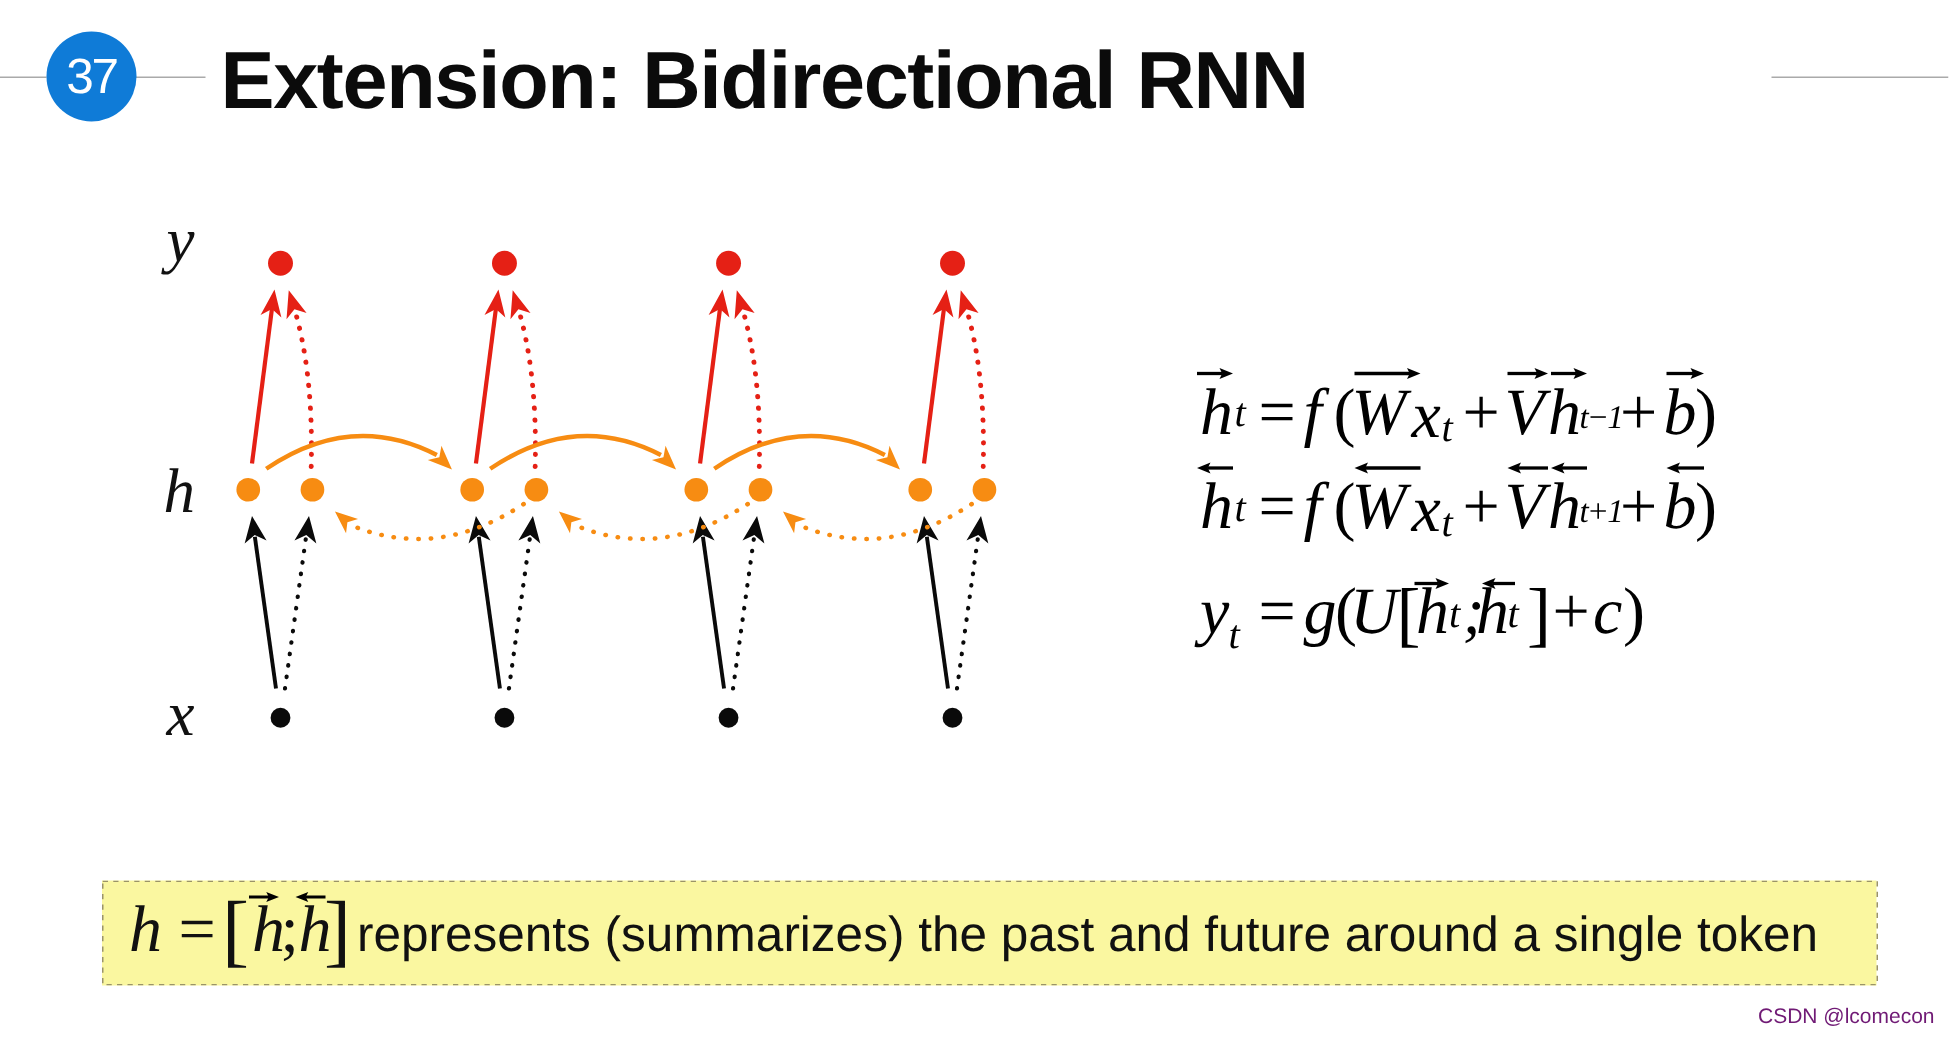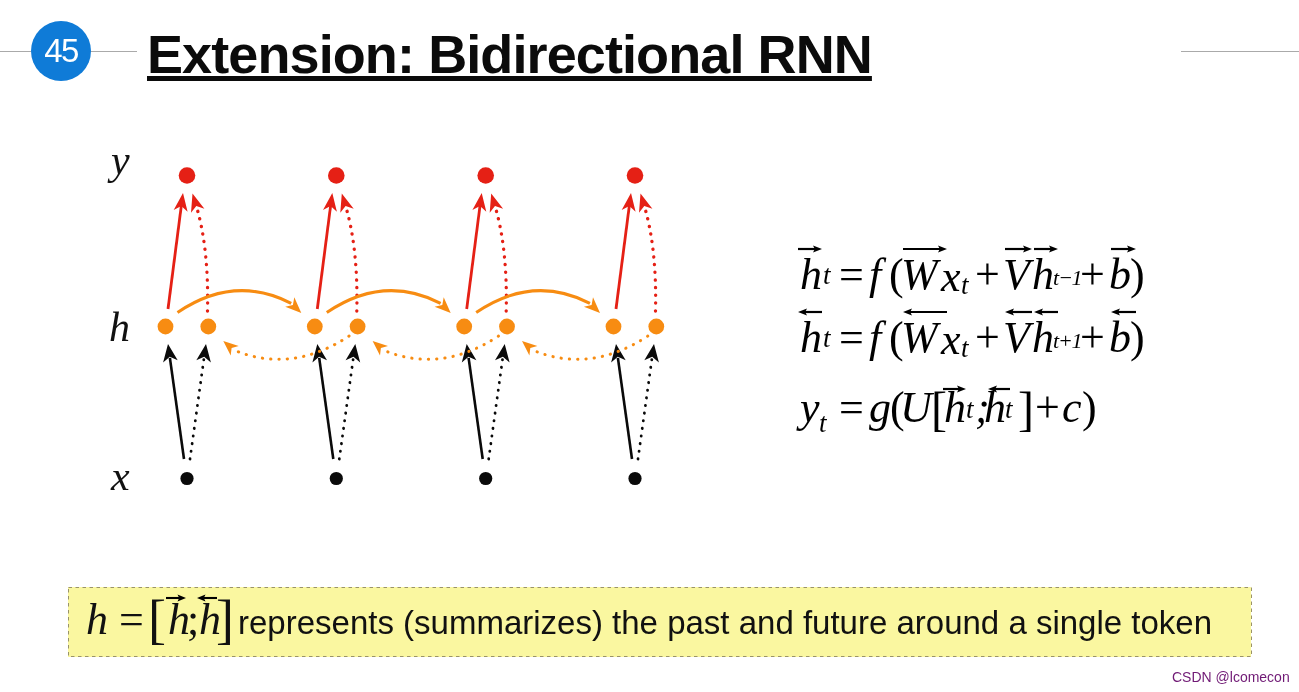--- a/index.html
+++ b/index.html
@@ -2,22 +2,22 @@
 <html><head><meta charset="utf-8">
 <style>
   html,body{margin:0;padding:0;}
   body{width:1299px;height:692px;background:#fff;overflow:hidden;position:relative;
        font-family:"Liberation Sans",sans-serif;}
 </style></head>
 <body>
 <div style="position:absolute;left:0;top:51px;width:31px;height:1px;background:#aaa"></div>
 <div style="position:absolute;left:90px;top:51px;width:47px;height:1px;background:#aaa"></div>
 <div style="position:absolute;left:1181px;top:51px;width:118px;height:1px;background:#aaa"></div>
-<div style="position:absolute;left:31px;top:21px;width:60px;height:60px;border-radius:50%;background:#0f7bd7;color:#fff;font-size:33px;letter-spacing:-1.5px;display:flex;align-items:center;justify-content:center;">45</div>
-<div style="position:absolute;left:147px;top:23px;font-size:54px;font-weight:bold;color:#0b0b0b;letter-spacing:-0.9px;white-space:nowrap;text-decoration:underline;">Extension: Bidirectional RNN</div>
+<div style="position:absolute;left:31px;top:21px;width:60px;height:60px;border-radius:50%;background:#0f7bd7;color:#fff;font-size:33px;letter-spacing:-1.5px;display:flex;align-items:center;justify-content:center;">37</div>
+<div style="position:absolute;left:147px;top:23px;font-size:54px;font-weight:bold;color:#0b0b0b;letter-spacing:-0.9px;white-space:nowrap;">Extension: Bidirectional RNN</div>
 <svg style="position:absolute;left:80px;top:130px" width="640" height="390" viewBox="80 130 640 390">
     <text x="111" y="174" font-family="Liberation Serif" font-style="italic" font-size="42" fill="#111">y</text>
     <text x="109" y="341" font-family="Liberation Serif" font-style="italic" font-size="42" fill="#111">h</text>
     <text x="111" y="490" font-family="Liberation Serif" font-style="italic" font-size="42" fill="#111">x</text>
     <circle cx="187.0" cy="175.5" r="8.3" fill="#e52015"></circle>
     <circle cx="165.5" cy="326.5" r="7.9" fill="#f78c12"></circle>
     <circle cx="208.3" cy="326.5" r="7.9" fill="#f78c12"></circle>
     <circle cx="187.0" cy="478.5" r="6.6" fill="#0a0a0a"></circle>
     <line x1="184.0" y1="459.0" x2="169.9" y2="357.9" stroke="#0a0a0a" stroke-width="2.6"></line>
     <path d="M168.0,344.0 L177.7,360.3 L169.8,356.7 L163.1,362.4 Z" fill="#0a0a0a"></path>

